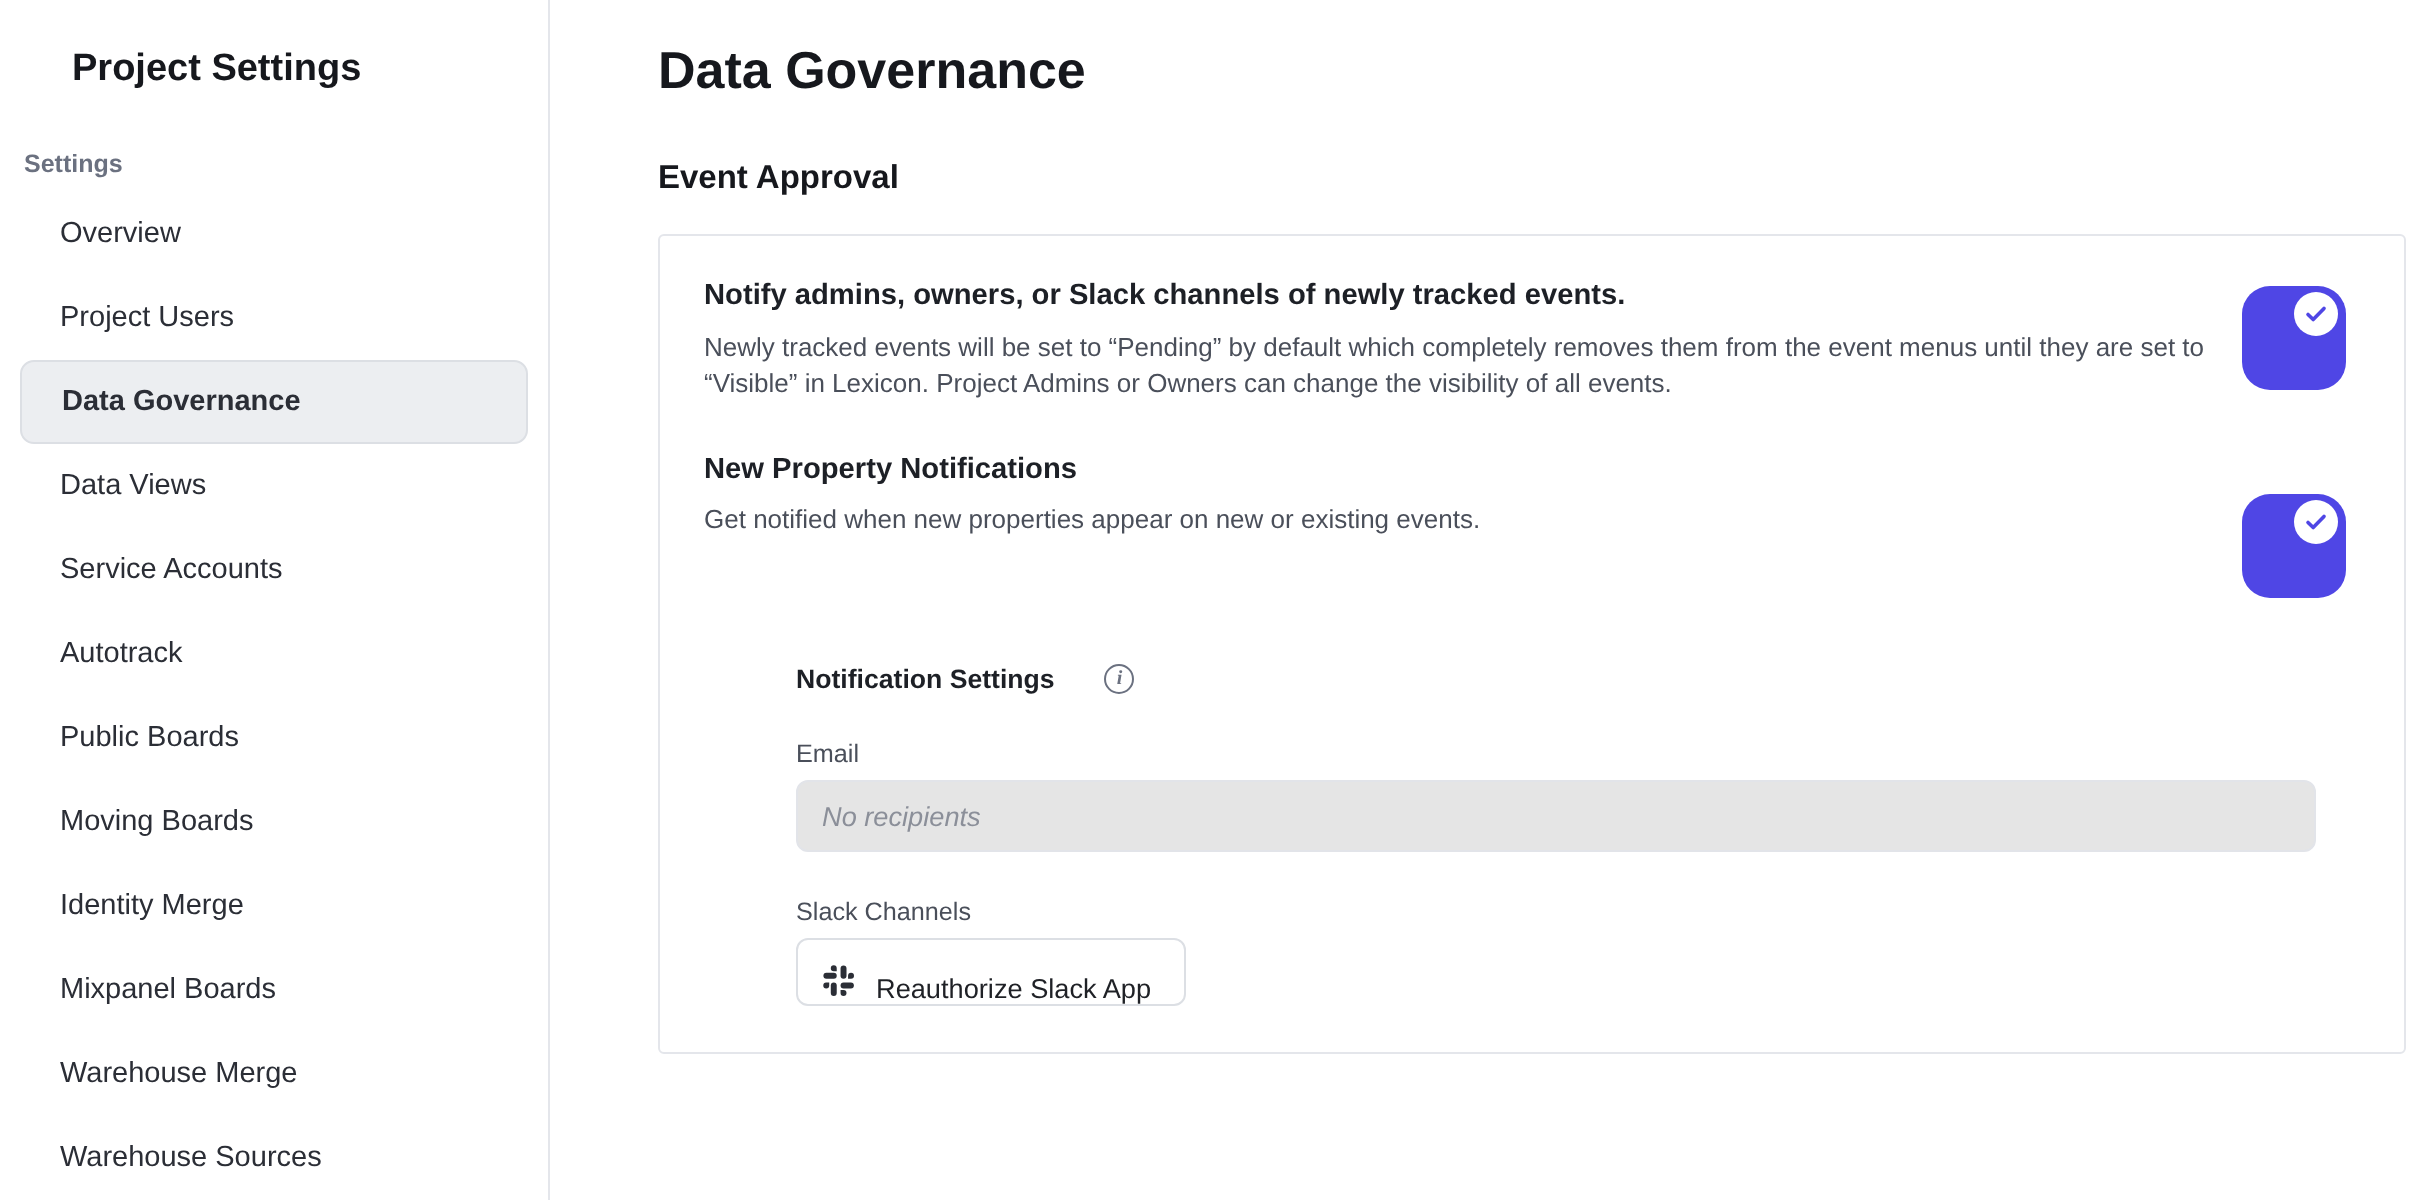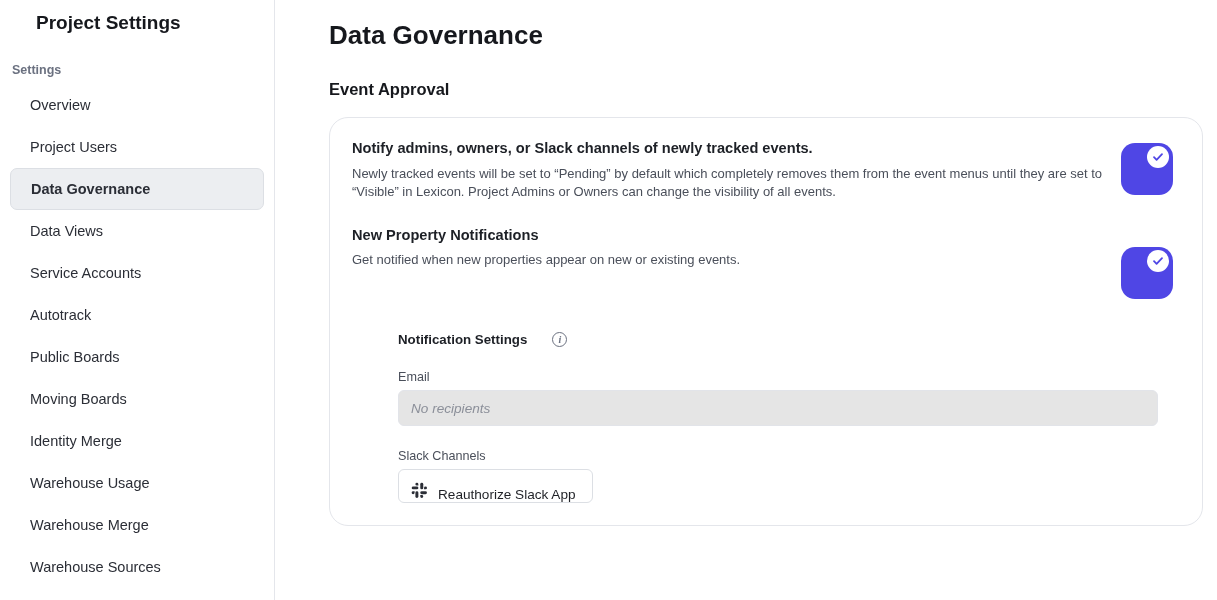--- a/index.html
+++ b/index.html
@@ -16,21 +16,21 @@
     width: 1217px;
     height: 600px;
   }
 
   
   #sidebar {
     width: 275px;
     height: 600px;
     border-right: 1px solid #e4e6eb;
     background: #ffffff;
-    padding-top: 0;
+    padding-top: 12px;
     flex: 0 0 275px;
     position: relative;
     overflow: hidden;
   }
   .sidebar-title {
     font-size: 19px;
     font-weight: bold;
     color: #16181d;
     padding: 8px 0 0 36px;
     line-height: 30px;
@@ -82,21 +82,21 @@
   }
   .section-title {
     font-size: 16.5px;
     font-weight: bold;
     color: #16181d;
     margin: 28px 0 0 54px;
   }
   .card {
     margin: 18px 14px 0 54px;
     border: 1px solid #e4e6eb;
-    border-radius: 19px;
+    border-radius: 3px;
     background: #ffffff;
     padding: 20px 22px 22px 22px;
     position: relative;
   }
   .row {
     display: flex;
     align-items: flex-start;
     justify-content: space-between;
   }
   .row-text { max-width: 760px; }
@@ -241,21 +241,21 @@
       <li class="nav-item">
           <span>Public Boards</span>
         </li>
       <li class="nav-item">
           <span>Moving Boards</span>
         </li>
       <li class="nav-item">
           <span>Identity Merge</span>
         </li>
       <li class="nav-item">
-          <span>Warehouse Usage</span>
+          <span>Mixpanel Boards</span>
         </li>
       <li class="nav-item">
           <span>Warehouse Merge</span>
         </li>
       <li class="nav-item">
           <span>Warehouse Sources</span>
         </li>
     </ul>
   </nav>
 

